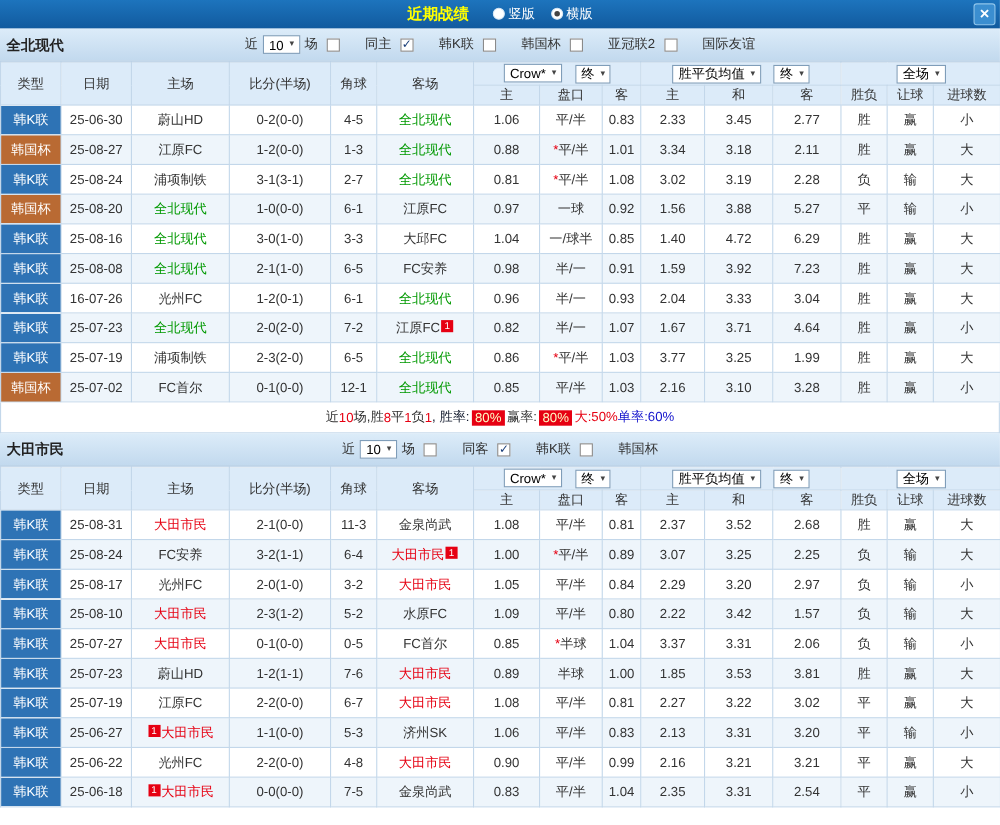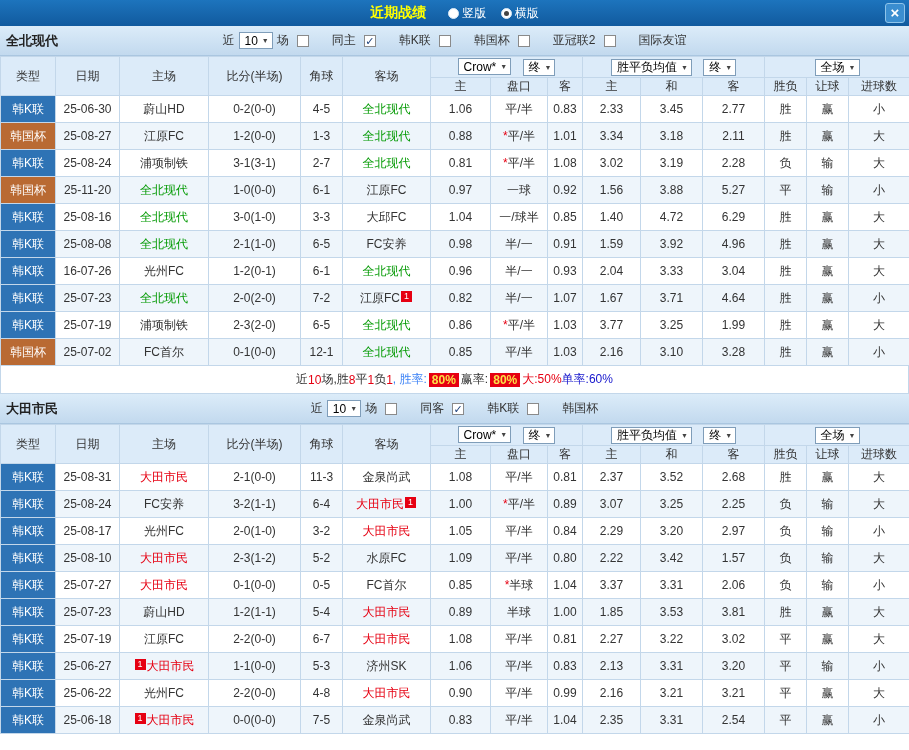--- a/index.html
+++ b/index.html
@@ -73,21 +73,21 @@
   .badge {
     display: inline-block; background: #e60012; color: #fff; font-size: 9px;
     line-height: 11px; min-width: 11px; height: 11px; vertical-align: top; margin: 1px 1px 0 1px;
   }
   
   .summary {
     height: 28px; display: flex; align-items: center; justify-content: center;
     font-size: 12px; background: #ffffff;
     border-left: 1px solid #c3d7ea; border-right: 1px solid #c3d7ea; border-bottom: 1px solid #c3d7ea;
   }
-  .sbadge { background: #e60012; color: #fde047; padding: 0 3px; margin: 0 2px; font-weight: bold; }
+  .sbadge { background: #e60012; color: #fef9c3; padding: 0 3px; margin: 0 2px; font-weight: normal; }
 </style>
 </head>
 <body>
 
 <div class="topbar">
   <span class="tb-title">近期战绩</span>
   <span>
     <span class="radio"></span><span class="rlab">竖版</span>
     <span class="radio sel"></span><span class="rlab">横版</span>
   </span>
@@ -240,21 +240,21 @@
         <td>1.08</td>
         <td>3.02</td>
         <td>3.19</td>
         <td>2.28</td>
         <td class="t-blue">负</td>
         <td class="t-green">输</td>
         <td class="t-red">大</td>
       </tr>
       <tr>
         <td class="lg cup">韩国杯</td>
-        <td>25-11-20</td>
+        <td>25-08-20</td>
         <td><span class="tname" style="color:#009900">全北现代</span></td>
         <td class="sc">1-0(0-0)</td>
         <td>6-1</td>
         <td><span class="tname">江原FC</span></td>
         <td>0.97</td>
         <td>一球</td>
         <td>0.92</td>
         <td>1.56</td>
         <td>3.88</td>
         <td>5.27</td>
@@ -284,21 +284,21 @@
         <td>25-08-08</td>
         <td><span class="tname" style="color:#009900">全北现代</span></td>
         <td class="sc">2-1(1-0)</td>
         <td>6-5</td>
         <td><span class="tname">FC安养</span></td>
         <td>0.98</td>
         <td>半/一</td>
         <td>0.91</td>
         <td>1.59</td>
         <td>3.92</td>
-        <td>4.96</td>
+        <td>7.23</td>
         <td class="t-red">胜</td>
         <td class="t-red">赢</td>
         <td class="t-red">大</td>
       </tr>
       <tr>
         <td class="lg k">韩K联</td>
         <td>16-07-26</td>
         <td><span class="tname">光州FC</span></td>
         <td class="sc">1-2(0-1)</td>
         <td>6-1</td>
@@ -369,21 +369,21 @@
 
 <div class="summary" id="summary-0">
     <span style="color: rgb(51, 51, 51);">近</span>
     <span style="color: rgb(230, 0, 18);">10</span>
     <span style="color: rgb(51, 51, 51);">场,胜</span>
     <span style="color: rgb(230, 0, 18);">8</span>
     <span style="color: rgb(51, 51, 51);">平</span>
     <span style="color: rgb(230, 0, 18);">1</span>
     <span style="color: rgb(51, 51, 51);">负</span>
     <span style="color: rgb(230, 0, 18);">1</span>
-    <span style="color: #3b82f6;">, 胜率: </span>
+    <span style="color: #0f172a;">, 胜率: </span>
     <span class="sbadge">80%</span>
     <span style="color: rgb(51, 51, 51);"> 赢率:</span>
     <span class="sbadge">80%</span>
     <span style="color: rgb(230, 0, 18);"> 大:50%</span>
     <span style="color: rgb(20, 20, 204); text-align: right;"> 单率:60%</span>
   </div>
 
 <div class="band">
   <span class="team-title">大田市民</span>
   <span class="filters">
@@ -559,21 +559,21 @@
         <td>2.06</td>
         <td class="t-blue">负</td>
         <td class="t-green">输</td>
         <td class="t-red">小</td>
       </tr>
       <tr>
         <td class="lg k">韩K联</td>
         <td>25-07-23</td>
         <td><span class="tname">蔚山HD</span></td>
         <td class="sc">1-2(1-1)</td>
-        <td>5-4</td>
+        <td>7-6</td>
         <td><span class="tname" style="color:#e60012">大田市民</span></td>
         <td>0.89</td>
         <td>半球</td>
         <td>1.00</td>
         <td>1.85</td>
         <td>3.53</td>
         <td>3.81</td>
         <td class="t-red">胜</td>
         <td class="t-red">赢</td>
         <td class="t-red">大</td>

